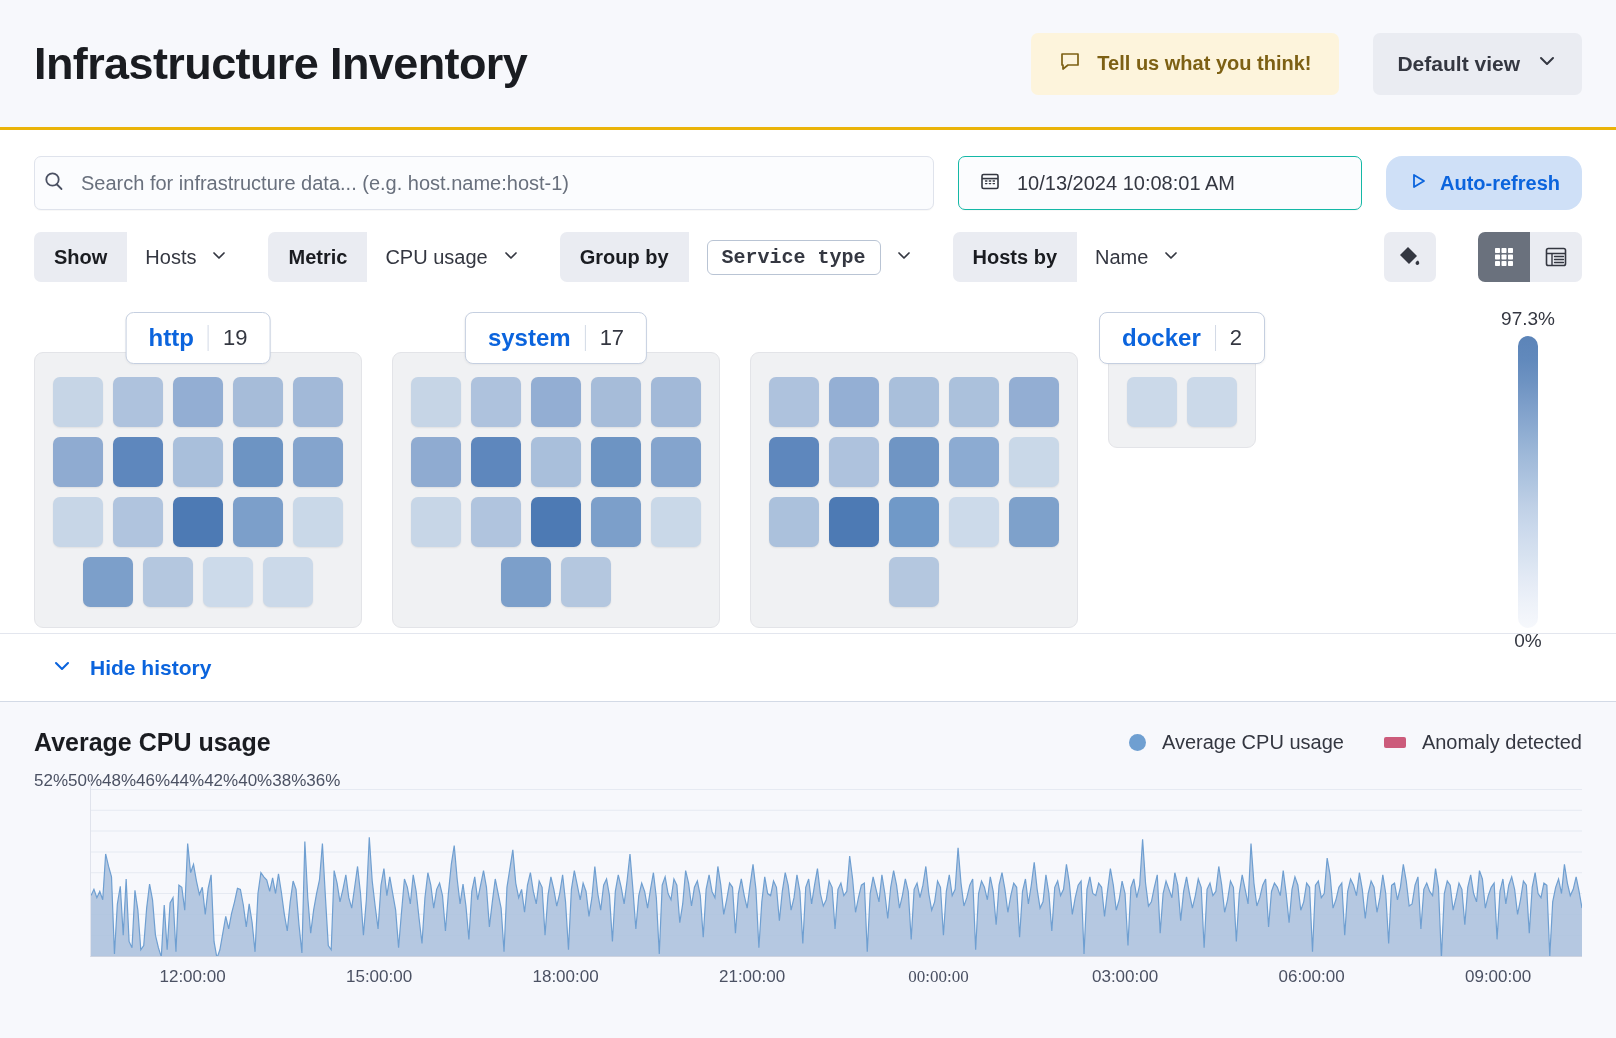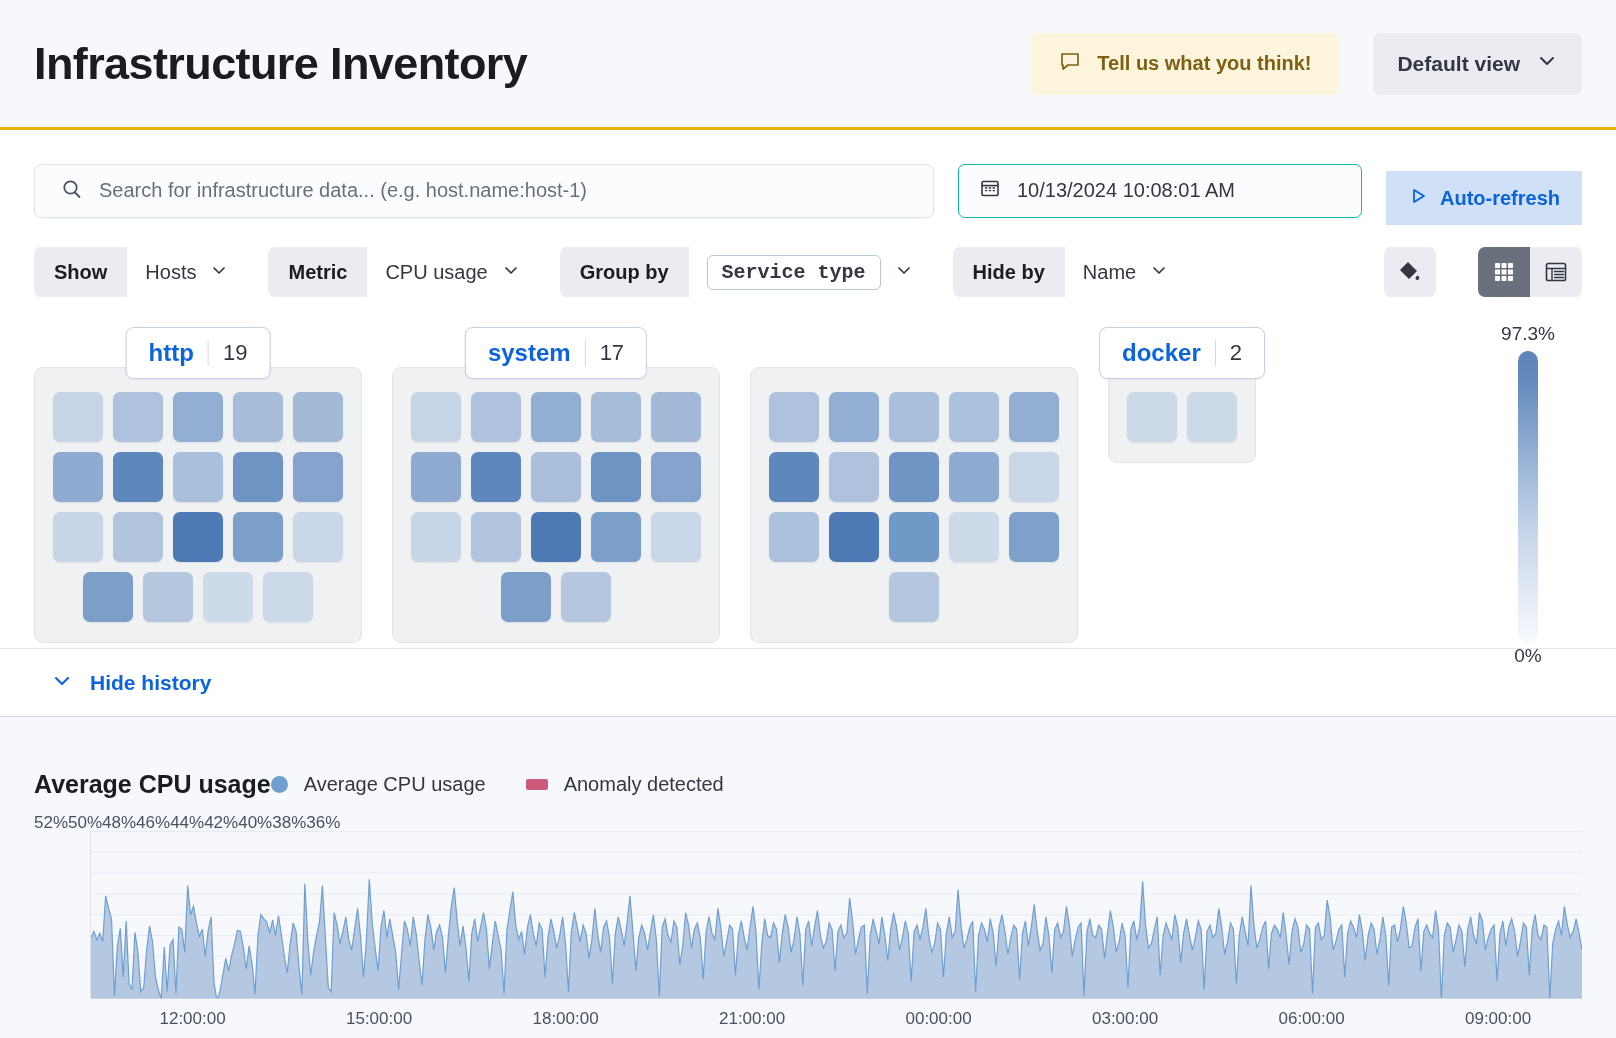--- a/index.html
+++ b/index.html
@@ -56,21 +56,21 @@
   
   .toolbar { padding: 26px 34px 0 34px; background: #fff; }
   .toolbar-row-1 { display: flex; align-items: center; gap: 24px; }
   .search-box {
     flex: 1;
     height: 54px;
     background: #fbfcfe;
     border: 1px solid #dfe3ec;
     border-radius: 7px;
     display: flex; align-items: center; gap: 16px;
-    padding: 0 26px;
+    padding: 0 8px;
     box-shadow: 0 1px 1px rgba(0,0,0,0.03);
   }
   .search-box input {
     flex: 1; border: none; outline: none; background: transparent;
     font-size: 20px; color: #343741;
     font-family: "Liberation Sans", sans-serif;
   }
   .search-box input::placeholder { color: #69707d; }
   .date-box {
     width: 404px; height: 54px;
@@ -79,26 +79,25 @@
     border-radius: 7px;
     display: flex; align-items: center; gap: 16px;
     padding: 0 20px;
     font-size: 20px; color: #343741;
     box-shadow: 0 1px 1px rgba(0,0,0,0.03);
     cursor: pointer;
   }
   .refresh-btn {
     width: 196px; height: 54px;
     background: #cfe0f7;
-    border: none; border-radius: 0;
+    border: none; border-radius: 16px;
     display: flex; align-items: center; justify-content: center; gap: 12px;
     color: #0b64dd; font-size: 20px; font-weight: bold;
     cursor: pointer;
     font-family: "Liberation Sans", sans-serif;
-    margin-top: 15px;
   }
 
   .toolbar-row-2 {
     margin-top: 22px;
     display: flex; align-items: center; gap: 22px;
   }
   .filter-group {
     display: flex; align-items: stretch;
     height: 50px;
     border-radius: 7px;
@@ -224,21 +223,21 @@
     color: #0b64dd; font-size: 21px; font-weight: bold; cursor: pointer;
   }
 
   
   .chart-section {
     background: #f7f8fc;
     height: 344px;
     padding: 26px 34px 0 34px;
   }
   .chart-head {
-    display: flex; align-items: center;  margin-top: 27px;
+    display: flex; align-items: center; justify-content: space-between;
   }
   .chart-title { font-size: 25px; font-weight: bold; color: #1a1c21; }
   .chart-legend { display: flex; align-items: center; gap: 40px; }
   .legend-item { display: flex; align-items: center; gap: 16px; font-size: 20px; color: #343741; }
   .dot { width: 17px; height: 17px; border-radius: 50%; background: #6f9fd1; }
   .sq { width: 22px; height: 11px; border-radius: 2px; background: #cc5b7b; }
 
   .chart-body { display: flex; margin-top: 22px; }
   .y-axis {
     width: 56px;
@@ -347,21 +346,21 @@
       <div class="filter-label">Group by</div>
       <div class="filter-value boxed">
         <span class="vtext">Service type</span>
         <span><svg width="18" height="18" viewBox="0 0 18 18">
               <path d="M4 7l5 5 5-5" fill="none" stroke="#343741" stroke-width="1.7" stroke-linecap="round" stroke-linejoin="round"></path>
             </svg></span>
       </div>
     </div>
 
     <div class="filter-group">
-      <div class="filter-label">Hide by</div>
+      <div class="filter-label">Hosts by</div>
       <div class="filter-value">
         <span class="vtext">Name</span>
         <span><svg width="18" height="18" viewBox="0 0 18 18">
               <path d="M4 7l5 5 5-5" fill="none" stroke="#343741" stroke-width="1.7" stroke-linecap="round" stroke-linejoin="round"></path>
             </svg></span>
       </div>
     </div>
 
     <div class="spacer"></div>
 
@@ -568,18 +567,18 @@
           <path d="M0.00,118.59L1.96,112.24L3.93,120.71L5.89,114.35L7.86,122.82L9.82,76.24L11.79,88.94L13.75,99.53L15.72,177.88L17.68,127.06L19.65,109.06L21.61,158.82L23.58,101.65L25.54,165.18L27.50,171.53L29.47,113.29L31.43,133.41L33.40,173.65L35.36,169.41L37.33,131.29L39.29,106.94L41.26,122.82L43.22,158.82L45.19,171.53L47.15,181.06L49.12,128.12L51.08,173.65L53.05,126.00L55.01,120.71L56.97,175.76L58.94,108.00L60.90,110.12L62.87,133.41L64.83,65.65L66.80,95.29L68.76,86.82L70.73,103.76L72.69,117.53L74.66,110.12L76.62,137.65L78.59,111.18L80.55,97.41L82.51,165.18L84.48,182.12L86.44,173.65L88.41,156.71L90.37,139.76L92.34,152.47L94.30,136.59L96.27,124.94L98.23,111.18L100.20,112.24L102.16,128.12L104.13,150.35L106.09,127.06L108.06,146.12L110.02,175.76L111.98,116.47L113.95,95.29L115.91,99.53L117.88,102.71L119.84,114.35L121.81,100.59L123.77,116.47L125.74,96.35L127.70,115.41L129.67,137.65L131.63,154.59L133.60,124.94L135.56,103.76L137.52,112.24L139.49,148.24L141.45,176.82L143.42,63.53L145.38,120.71L147.35,156.71L149.31,133.41L151.28,116.47L153.24,102.71L155.21,65.65L157.17,118.59L159.14,169.41L161.10,173.65L163.06,93.18L165.03,105.88L166.99,124.94L168.96,112.24L170.92,97.41L172.89,120.71L174.85,131.29L176.82,110.12L178.78,88.94L180.75,116.47L182.71,158.82L184.68,122.82L186.64,59.29L188.61,103.76L190.57,129.18L192.53,152.47L194.50,108.00L196.46,91.06L198.43,118.59L200.39,99.53L202.36,116.47L204.32,133.41L206.29,171.53L208.25,135.53L210.22,101.65L212.18,110.12L214.15,127.06L216.11,97.41L218.07,114.35L220.04,141.88L222.00,167.29L223.97,120.71L225.93,95.29L227.90,108.00L229.86,131.29L231.83,112.24L233.79,105.88L235.76,118.59L237.72,154.59L239.69,116.47L241.65,86.82L243.61,67.76L245.58,101.65L247.54,127.06L249.51,106.94L251.47,129.18L253.44,163.06L255.40,114.35L257.37,99.53L259.33,122.82L261.30,108.00L263.26,93.18L265.23,110.12L267.19,150.35L269.16,124.94L271.12,101.65L273.08,116.47L275.05,131.29L277.01,175.76L278.98,110.12L280.94,91.06L282.91,72.00L284.87,105.88L286.84,120.71L288.80,112.24L290.77,135.53L292.73,108.00L294.70,95.29L296.66,114.35L298.62,127.06L300.59,103.76L302.55,110.12L304.52,158.82L306.48,118.59L308.45,99.53L310.41,112.24L312.38,129.18L314.34,116.47L316.31,97.41L318.27,124.94L320.24,173.65L322.20,112.24L324.17,93.18L326.13,108.00L328.09,122.82L330.06,105.88L332.02,114.35L333.99,139.76L335.95,120.71L337.92,88.94L339.88,116.47L341.85,133.41L343.81,108.00L345.78,101.65L347.74,118.59L349.71,165.18L351.67,114.35L353.63,97.41L355.60,110.12L357.56,127.06L359.53,103.76L361.49,76.24L363.46,112.24L365.42,152.47L367.39,118.59L369.35,105.88L371.32,114.35L373.28,131.29L375.25,112.24L377.21,95.29L379.17,120.71L381.14,177.88L383.10,108.00L385.07,99.53L387.03,116.47L389.00,122.82L390.96,101.65L392.93,108.00L394.89,146.12L396.86,127.06L398.82,93.18L400.79,105.88L402.75,129.18L404.72,110.12L406.68,103.76L408.64,118.59L410.61,160.94L412.57,112.24L414.54,97.41L416.50,114.35L418.47,120.71L420.43,88.94L422.40,108.00L424.36,137.65L426.33,122.82L428.29,105.88L430.26,110.12L432.22,156.71L434.18,116.47L436.15,101.65L438.11,118.59L440.08,131.29L442.04,108.00L444.01,86.82L445.97,112.24L447.94,171.53L449.90,124.94L451.87,99.53L453.83,116.47L455.80,118.59L457.76,103.76L459.72,110.12L461.69,144.00L463.65,114.35L465.62,95.29L467.58,108.00L469.55,133.41L471.51,120.71L473.48,97.41L475.44,114.35L477.41,167.29L479.37,110.12L481.34,101.65L483.30,127.06L485.27,108.00L487.23,91.06L489.19,116.47L491.16,129.18L493.12,122.82L495.09,103.76L497.05,110.12L499.02,152.47L500.98,112.24L502.95,105.88L504.91,118.59L506.88,114.35L508.84,78.35L510.81,101.65L512.77,135.53L514.73,120.71L516.70,108.00L518.66,105.88L520.63,175.76L522.59,116.47L524.56,99.53L526.52,112.24L528.49,124.94L530.45,97.41L532.42,116.47L534.38,141.88L536.35,110.12L538.31,93.18L540.28,108.00L542.24,131.29L544.20,118.59L546.17,101.65L548.13,114.35L550.10,163.06L552.06,112.24L554.03,105.88L555.99,120.71L557.96,108.00L559.92,88.94L561.89,116.47L563.85,133.41L565.82,124.94L567.78,103.76L569.74,110.12L571.71,158.82L573.67,114.35L575.64,97.41L577.60,118.59L579.57,112.24L581.53,69.88L583.50,105.88L585.46,129.18L587.43,120.71L589.39,108.00L591.36,101.65L593.32,173.65L595.28,116.47L597.25,103.76L599.21,110.12L601.18,122.82L603.14,99.53L605.11,114.35L607.07,148.24L609.04,108.00L611.00,95.29L612.97,112.24L614.93,135.53L616.90,118.59L618.86,105.88L620.83,110.12L622.79,160.94L624.75,114.35L626.72,101.65L628.68,127.06L630.65,108.00L632.61,84.71L634.58,112.24L636.54,131.29L638.51,124.94L640.47,97.41L642.44,116.47L644.40,154.59L646.37,110.12L648.33,103.76L650.29,118.59L652.26,112.24L654.22,86.82L656.19,105.88L658.15,137.65L660.12,120.71L662.08,108.00L664.05,103.76L666.01,177.88L667.98,112.24L669.94,99.53L671.91,116.47L673.87,118.59L675.83,105.88L677.80,110.12L679.76,139.76L681.73,114.35L683.69,91.06L685.66,108.00L687.62,133.41L689.59,122.82L691.55,103.76L693.52,116.47L695.48,169.41L697.45,110.12L699.41,101.65L701.38,120.71L703.34,108.00L705.30,61.41L707.27,105.88L709.23,129.18L711.20,124.94L713.16,110.12L715.13,97.41L717.09,156.71L719.06,116.47L721.02,103.76L722.99,112.24L724.95,120.71L726.92,95.29L728.88,108.00L730.84,144.00L732.81,114.35L734.77,99.53L736.74,116.47L738.70,131.29L740.67,118.59L742.63,101.65L744.60,110.12L746.56,171.53L748.53,112.24L750.49,105.88L752.46,118.59L754.42,114.35L756.39,88.94L758.35,108.00L760.31,135.53L762.28,122.82L764.24,103.76L766.21,110.12L768.17,165.18L770.14,116.47L772.10,97.41L774.07,112.24L776.03,127.06L778.00,65.65L779.96,105.88L781.93,129.18L783.89,120.71L785.85,108.00L787.82,101.65L789.78,150.35L791.75,114.35L793.71,105.88L795.68,110.12L797.64,118.59L799.61,93.18L801.57,116.47L803.54,146.12L805.50,112.24L807.47,99.53L809.43,108.00L811.39,133.41L813.36,124.94L815.32,105.88L817.29,110.12L819.25,175.76L821.22,108.00L823.18,103.76L825.15,120.71L827.11,116.47L829.08,80.47L831.04,97.41L833.01,131.29L834.97,122.82L836.94,110.12L838.90,105.88L840.86,158.82L842.83,114.35L844.79,101.65L846.76,108.00L848.72,118.59L850.69,95.29L852.65,112.24L854.62,141.88L856.58,116.47L858.55,103.76L860.51,110.12L862.48,135.53L864.44,120.71L866.40,97.41L868.37,116.47L870.33,167.29L872.30,108.00L874.26,105.88L876.23,122.82L878.19,110.12L880.16,86.82L882.12,103.76L884.09,129.18L886.05,127.06L888.02,108.00L889.98,99.53L891.94,152.47L893.91,112.24L895.87,105.88L897.84,114.35L899.80,118.59L901.77,91.06L903.73,110.12L905.70,182.12L907.66,116.47L909.63,103.76L911.59,108.00L913.56,133.41L915.52,120.71L917.49,105.88L919.45,112.24L921.41,148.24L923.38,110.12L925.34,97.41L927.31,116.47L929.27,124.94L931.24,93.18L933.20,101.65L935.17,131.29L937.13,118.59L939.10,110.12L941.06,105.88L943.03,163.06L944.99,114.35L946.95,101.65L948.92,127.06L950.88,108.00L952.85,99.53L954.81,112.24L956.78,137.65L958.74,122.82L960.71,103.76L962.67,108.00L964.64,156.71L966.60,110.12L968.57,95.29L970.53,116.47L972.50,120.71L974.46,105.88L976.42,108.00L978.39,180.00L980.35,124.94L982.32,110.12L984.28,101.65L986.25,116.47L988.21,86.82L990.18,105.88L992.14,118.59L994.11,112.24L996.07,99.53L998.04,114.35L1000.00,131.29L1000,180L0,180Z" fill="#a9c0dc" fill-opacity="0.85"></path>
           <path d="M0.00,118.59L1.96,112.24L3.93,120.71L5.89,114.35L7.86,122.82L9.82,76.24L11.79,88.94L13.75,99.53L15.72,177.88L17.68,127.06L19.65,109.06L21.61,158.82L23.58,101.65L25.54,165.18L27.50,171.53L29.47,113.29L31.43,133.41L33.40,173.65L35.36,169.41L37.33,131.29L39.29,106.94L41.26,122.82L43.22,158.82L45.19,171.53L47.15,181.06L49.12,128.12L51.08,173.65L53.05,126.00L55.01,120.71L56.97,175.76L58.94,108.00L60.90,110.12L62.87,133.41L64.83,65.65L66.80,95.29L68.76,86.82L70.73,103.76L72.69,117.53L74.66,110.12L76.62,137.65L78.59,111.18L80.55,97.41L82.51,165.18L84.48,182.12L86.44,173.65L88.41,156.71L90.37,139.76L92.34,152.47L94.30,136.59L96.27,124.94L98.23,111.18L100.20,112.24L102.16,128.12L104.13,150.35L106.09,127.06L108.06,146.12L110.02,175.76L111.98,116.47L113.95,95.29L115.91,99.53L117.88,102.71L119.84,114.35L121.81,100.59L123.77,116.47L125.74,96.35L127.70,115.41L129.67,137.65L131.63,154.59L133.60,124.94L135.56,103.76L137.52,112.24L139.49,148.24L141.45,176.82L143.42,63.53L145.38,120.71L147.35,156.71L149.31,133.41L151.28,116.47L153.24,102.71L155.21,65.65L157.17,118.59L159.14,169.41L161.10,173.65L163.06,93.18L165.03,105.88L166.99,124.94L168.96,112.24L170.92,97.41L172.89,120.71L174.85,131.29L176.82,110.12L178.78,88.94L180.75,116.47L182.71,158.82L184.68,122.82L186.64,59.29L188.61,103.76L190.57,129.18L192.53,152.47L194.50,108.00L196.46,91.06L198.43,118.59L200.39,99.53L202.36,116.47L204.32,133.41L206.29,171.53L208.25,135.53L210.22,101.65L212.18,110.12L214.15,127.06L216.11,97.41L218.07,114.35L220.04,141.88L222.00,167.29L223.97,120.71L225.93,95.29L227.90,108.00L229.86,131.29L231.83,112.24L233.79,105.88L235.76,118.59L237.72,154.59L239.69,116.47L241.65,86.82L243.61,67.76L245.58,101.65L247.54,127.06L249.51,106.94L251.47,129.18L253.44,163.06L255.40,114.35L257.37,99.53L259.33,122.82L261.30,108.00L263.26,93.18L265.23,110.12L267.19,150.35L269.16,124.94L271.12,101.65L273.08,116.47L275.05,131.29L277.01,175.76L278.98,110.12L280.94,91.06L282.91,72.00L284.87,105.88L286.84,120.71L288.80,112.24L290.77,135.53L292.73,108.00L294.70,95.29L296.66,114.35L298.62,127.06L300.59,103.76L302.55,110.12L304.52,158.82L306.48,118.59L308.45,99.53L310.41,112.24L312.38,129.18L314.34,116.47L316.31,97.41L318.27,124.94L320.24,173.65L322.20,112.24L324.17,93.18L326.13,108.00L328.09,122.82L330.06,105.88L332.02,114.35L333.99,139.76L335.95,120.71L337.92,88.94L339.88,116.47L341.85,133.41L343.81,108.00L345.78,101.65L347.74,118.59L349.71,165.18L351.67,114.35L353.63,97.41L355.60,110.12L357.56,127.06L359.53,103.76L361.49,76.24L363.46,112.24L365.42,152.47L367.39,118.59L369.35,105.88L371.32,114.35L373.28,131.29L375.25,112.24L377.21,95.29L379.17,120.71L381.14,177.88L383.10,108.00L385.07,99.53L387.03,116.47L389.00,122.82L390.96,101.65L392.93,108.00L394.89,146.12L396.86,127.06L398.82,93.18L400.79,105.88L402.75,129.18L404.72,110.12L406.68,103.76L408.64,118.59L410.61,160.94L412.57,112.24L414.54,97.41L416.50,114.35L418.47,120.71L420.43,88.94L422.40,108.00L424.36,137.65L426.33,122.82L428.29,105.88L430.26,110.12L432.22,156.71L434.18,116.47L436.15,101.65L438.11,118.59L440.08,131.29L442.04,108.00L444.01,86.82L445.97,112.24L447.94,171.53L449.90,124.94L451.87,99.53L453.83,116.47L455.80,118.59L457.76,103.76L459.72,110.12L461.69,144.00L463.65,114.35L465.62,95.29L467.58,108.00L469.55,133.41L471.51,120.71L473.48,97.41L475.44,114.35L477.41,167.29L479.37,110.12L481.34,101.65L483.30,127.06L485.27,108.00L487.23,91.06L489.19,116.47L491.16,129.18L493.12,122.82L495.09,103.76L497.05,110.12L499.02,152.47L500.98,112.24L502.95,105.88L504.91,118.59L506.88,114.35L508.84,78.35L510.81,101.65L512.77,135.53L514.73,120.71L516.70,108.00L518.66,105.88L520.63,175.76L522.59,116.47L524.56,99.53L526.52,112.24L528.49,124.94L530.45,97.41L532.42,116.47L534.38,141.88L536.35,110.12L538.31,93.18L540.28,108.00L542.24,131.29L544.20,118.59L546.17,101.65L548.13,114.35L550.10,163.06L552.06,112.24L554.03,105.88L555.99,120.71L557.96,108.00L559.92,88.94L561.89,116.47L563.85,133.41L565.82,124.94L567.78,103.76L569.74,110.12L571.71,158.82L573.67,114.35L575.64,97.41L577.60,118.59L579.57,112.24L581.53,69.88L583.50,105.88L585.46,129.18L587.43,120.71L589.39,108.00L591.36,101.65L593.32,173.65L595.28,116.47L597.25,103.76L599.21,110.12L601.18,122.82L603.14,99.53L605.11,114.35L607.07,148.24L609.04,108.00L611.00,95.29L612.97,112.24L614.93,135.53L616.90,118.59L618.86,105.88L620.83,110.12L622.79,160.94L624.75,114.35L626.72,101.65L628.68,127.06L630.65,108.00L632.61,84.71L634.58,112.24L636.54,131.29L638.51,124.94L640.47,97.41L642.44,116.47L644.40,154.59L646.37,110.12L648.33,103.76L650.29,118.59L652.26,112.24L654.22,86.82L656.19,105.88L658.15,137.65L660.12,120.71L662.08,108.00L664.05,103.76L666.01,177.88L667.98,112.24L669.94,99.53L671.91,116.47L673.87,118.59L675.83,105.88L677.80,110.12L679.76,139.76L681.73,114.35L683.69,91.06L685.66,108.00L687.62,133.41L689.59,122.82L691.55,103.76L693.52,116.47L695.48,169.41L697.45,110.12L699.41,101.65L701.38,120.71L703.34,108.00L705.30,61.41L707.27,105.88L709.23,129.18L711.20,124.94L713.16,110.12L715.13,97.41L717.09,156.71L719.06,116.47L721.02,103.76L722.99,112.24L724.95,120.71L726.92,95.29L728.88,108.00L730.84,144.00L732.81,114.35L734.77,99.53L736.74,116.47L738.70,131.29L740.67,118.59L742.63,101.65L744.60,110.12L746.56,171.53L748.53,112.24L750.49,105.88L752.46,118.59L754.42,114.35L756.39,88.94L758.35,108.00L760.31,135.53L762.28,122.82L764.24,103.76L766.21,110.12L768.17,165.18L770.14,116.47L772.10,97.41L774.07,112.24L776.03,127.06L778.00,65.65L779.96,105.88L781.93,129.18L783.89,120.71L785.85,108.00L787.82,101.65L789.78,150.35L791.75,114.35L793.71,105.88L795.68,110.12L797.64,118.59L799.61,93.18L801.57,116.47L803.54,146.12L805.50,112.24L807.47,99.53L809.43,108.00L811.39,133.41L813.36,124.94L815.32,105.88L817.29,110.12L819.25,175.76L821.22,108.00L823.18,103.76L825.15,120.71L827.11,116.47L829.08,80.47L831.04,97.41L833.01,131.29L834.97,122.82L836.94,110.12L838.90,105.88L840.86,158.82L842.83,114.35L844.79,101.65L846.76,108.00L848.72,118.59L850.69,95.29L852.65,112.24L854.62,141.88L856.58,116.47L858.55,103.76L860.51,110.12L862.48,135.53L864.44,120.71L866.40,97.41L868.37,116.47L870.33,167.29L872.30,108.00L874.26,105.88L876.23,122.82L878.19,110.12L880.16,86.82L882.12,103.76L884.09,129.18L886.05,127.06L888.02,108.00L889.98,99.53L891.94,152.47L893.91,112.24L895.87,105.88L897.84,114.35L899.80,118.59L901.77,91.06L903.73,110.12L905.70,182.12L907.66,116.47L909.63,103.76L911.59,108.00L913.56,133.41L915.52,120.71L917.49,105.88L919.45,112.24L921.41,148.24L923.38,110.12L925.34,97.41L927.31,116.47L929.27,124.94L931.24,93.18L933.20,101.65L935.17,131.29L937.13,118.59L939.10,110.12L941.06,105.88L943.03,163.06L944.99,114.35L946.95,101.65L948.92,127.06L950.88,108.00L952.85,99.53L954.81,112.24L956.78,137.65L958.74,122.82L960.71,103.76L962.67,108.00L964.64,156.71L966.60,110.12L968.57,95.29L970.53,116.47L972.50,120.71L974.46,105.88L976.42,108.00L978.39,180.00L980.35,124.94L982.32,110.12L984.28,101.65L986.25,116.47L988.21,86.82L990.18,105.88L992.14,118.59L994.11,112.24L996.07,99.53L998.04,114.35L1000.00,131.29" fill="none" stroke="#6f9fd1" stroke-width="1.2" vector-effect="non-scaling-stroke"></path>
         </svg>
     </div>
   </div>
   <div class="x-axis" id="x-axis">
       <span style="left: 6.875%;">12:00:00</span>
       <span style="left: 19.375%;">15:00:00</span>
       <span style="left: 31.875%;">18:00:00</span>
       <span style="left: 44.375%;">21:00:00</span>
-      <span style="left: 56.875%;">00:00:00</span>
+      <span style="left: 56.875%; font-family: Liberation Serif, serif;">00:00:00</span>
       <span style="left: 69.375%;">03:00:00</span>
       <span style="left: 81.875%;">06:00:00</span>
       <span style="left: 94.375%;">09:00:00</span>
     </div>
 </div>
 
 </body></html>

